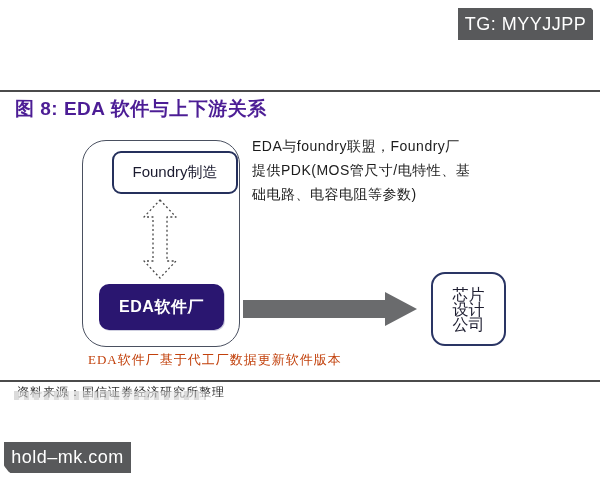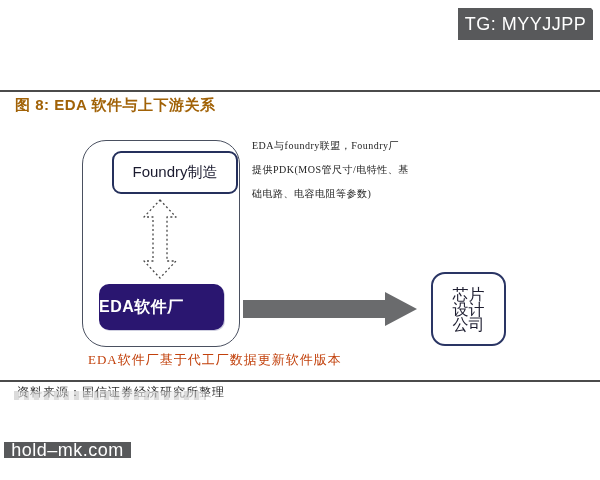--- a/index.html
+++ b/index.html
@@ -4,63 +4,63 @@
 <style>
   html,body{margin:0;padding:0;background:#fff;}
   .page{position:relative;width:600px;height:480px;background:#ffffff;overflow:hidden;
         font-family:"Liberation Sans",sans-serif;border-radius:29px;}
 
   
   .badge{position:absolute;background:#58595b;color:#ffffff;display:flex;
          align-items:center;justify-content:center;
          font-family:"Liberation Sans",sans-serif;letter-spacing:.5px;}
   .badge-tg{left:458px;top:8px;width:135px;height:32px;font-size:18px;}
-  .badge-site{left:4px;top:442px;width:127px;height:16px;font-size:18px;}
+  .badge-site{left:4px;top:442px;width:127px;height:31px;font-size:18px;}
 
   
   .rule{position:absolute;left:0;width:600px;background:#4b4b4b;}
   .rule-top{top:90px;height:2px;}
   .rule-bottom{top:380px;height:2px;}
 
   
-  .title{position:absolute;left:15px;top:96px;font-size:15px;font-weight:bold;
-         color:#a16207;letter-spacing:.5px;}
+  .title{position:absolute;left:15px;top:96px;font-size:19px;font-weight:bold;
+         color:#4c1d95;letter-spacing:.5px;}
 
   
   .group-box{position:absolute;left:82px;top:140px;width:156px;height:205px;
              border:1.5px solid #4a5060;border-radius:24px;background:#ffffff;}
 
   
   .foundry-box{position:absolute;left:112px;top:151px;width:122px;height:39px;
                border:2px solid #25305c;border-radius:9px;background:#ffffff;
                display:flex;align-items:center;justify-content:center;
                font-size:15px;color:#1b1b2f;font-family:"Liberation Sans",sans-serif;}
 
   
   .dashed-arrow{position:absolute;left:138px;top:198px;}
 
   
   .eda-box{position:absolute;left:99px;top:284px;width:125px;height:46px;
            background:#2a1670;border-radius:10px;display:flex;align-items:center;
-           justify-content:flex-start;color:#ffffff;font-size:16px;font-weight:bold;
+           justify-content:center;color:#ffffff;font-size:16px;font-weight:bold;
            letter-spacing:.5px;box-shadow:1px 1px 0 #cfcfe0;}
 
   
   .gray-arrow{position:absolute;left:243px;top:292px;}
 
   
   .chip-box{position:absolute;left:431px;top:272px;width:71px;height:70px;
             border:2px solid #2a3564;border-radius:14px;background:#ffffff;
             display:flex;align-items:center;justify-content:center;text-align:center;
             font-family:"Liberation Serif",serif;font-size:16px;line-height:15px;
             color:#1d1d30;white-space:pre-line;}
 
   
   .annotation{position:absolute;left:252px;top:134px;width:276px;
-              font-family:Liberation Serif, serif;font-size:10px;line-height:24px;
+              font-family:Liberation Sans, sans-serif;font-size:14px;line-height:24px;
               color:#1c1c1c;white-space:pre-line;letter-spacing:.5px;}
 
   
   .caption{position:absolute;left:88px;top:351px;font-family:"Liberation Serif",serif;
            font-size:13px;color:#c2410c;letter-spacing:1px;}
 
   
   .source{position:absolute;left:17px;top:384px;font-size:12px;color:#2b2b2b;
           font-family:"Liberation Serif",serif;letter-spacing:1px;filter:blur(0.6px);}
   .pixel-strip{position:absolute;left:14px;top:391px;width:192px;height:9px;

